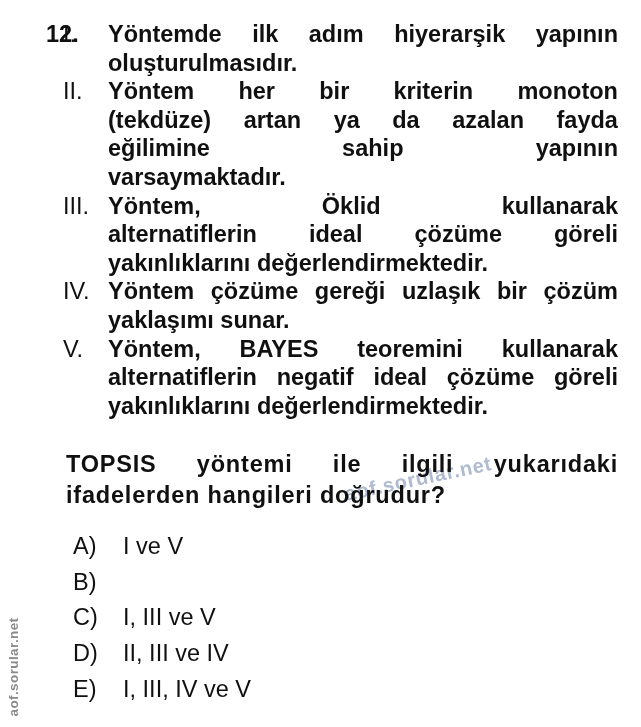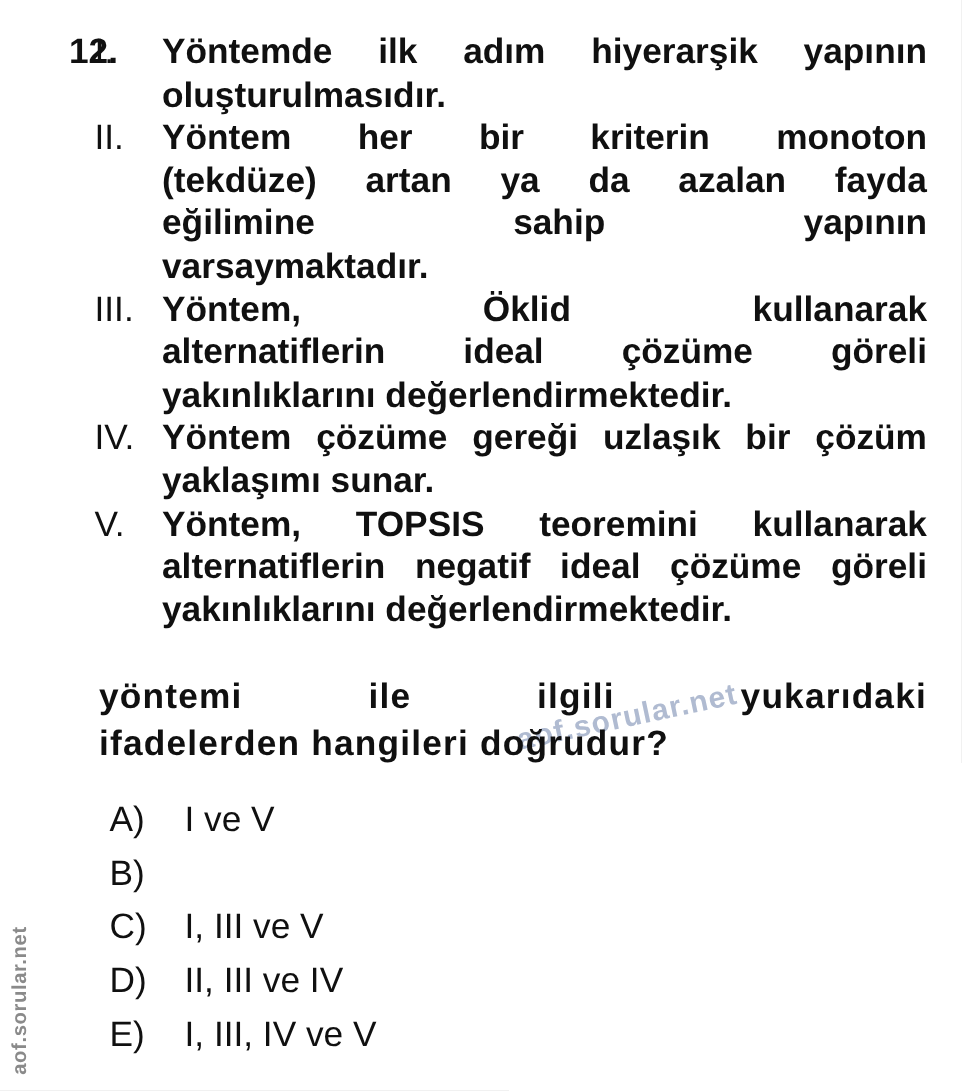--- a/index.html
+++ b/index.html
@@ -164,37 +164,38 @@
           <span>uzlaşık</span>
           <span>bir</span>
           <span>çözüm</span>
         </div>
         <div class="line">yaklaşımı sunar.</div>
       </div>
       <div class="statement">
         <span class="numeral">V.</span>
         <div class="line just">
           <span>Yöntem,</span>
-          <span>TOPSIS</span>
+          <span>BAYES</span>
           <span>teoremini</span>
           <span>kullanarak</span>
         </div>
         <div class="line just">
           <span>alternatiflerin</span>
           <span>negatif</span>
           <span>ideal</span>
           <span>çözüme</span>
           <span>göreli</span>
         </div>
         <div class="line">yakınlıklarını değerlendirmektedir.</div>
       </div>
     </div>
 
   <div class="question" id="question">
       <div class="line just">
+        <span>TOPSIS</span>
         <span>yöntemi</span>
         <span>ile</span>
         <span>ilgili</span>
         <span>yukarıdaki</span>
       </div>
       <div class="line">ifadelerden hangileri doğrudur?</div>
     </div>
 
   <div class="options" id="options">
       <div class="option">

